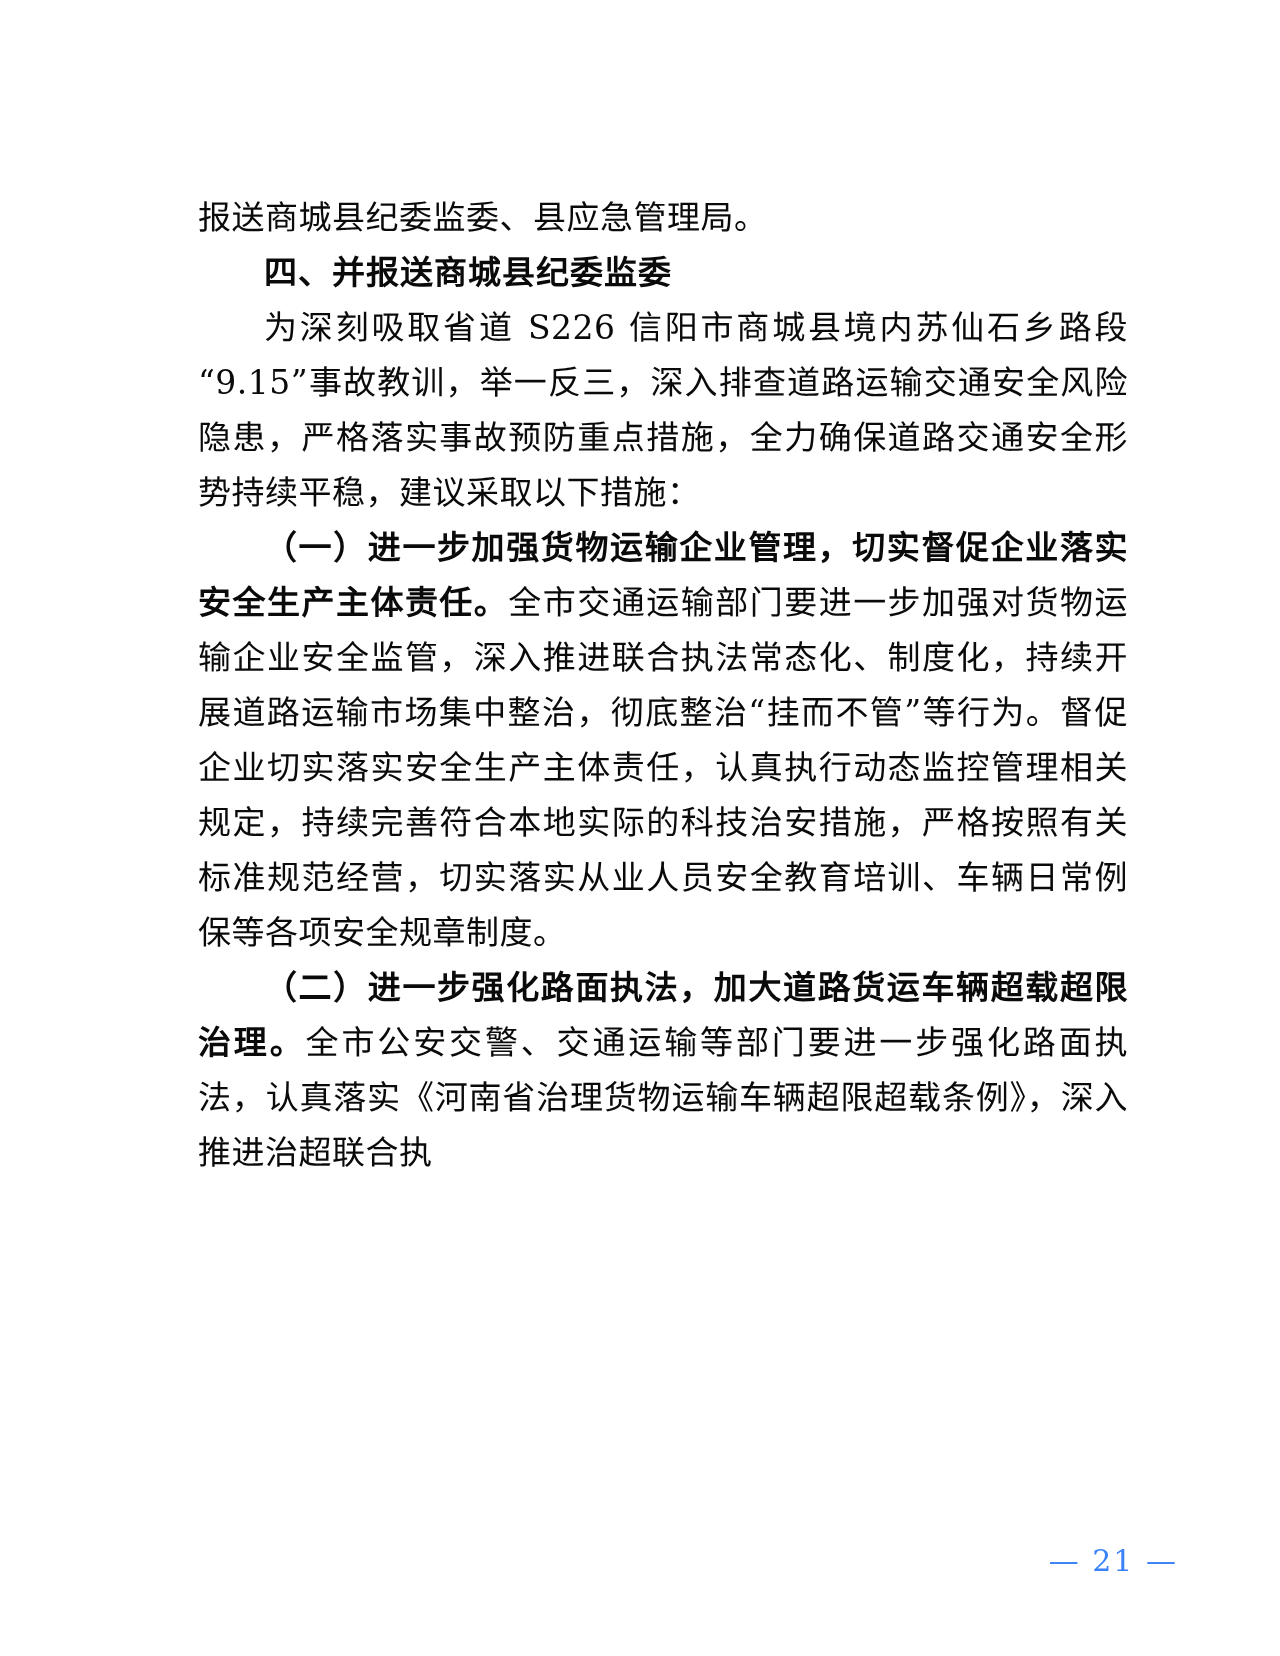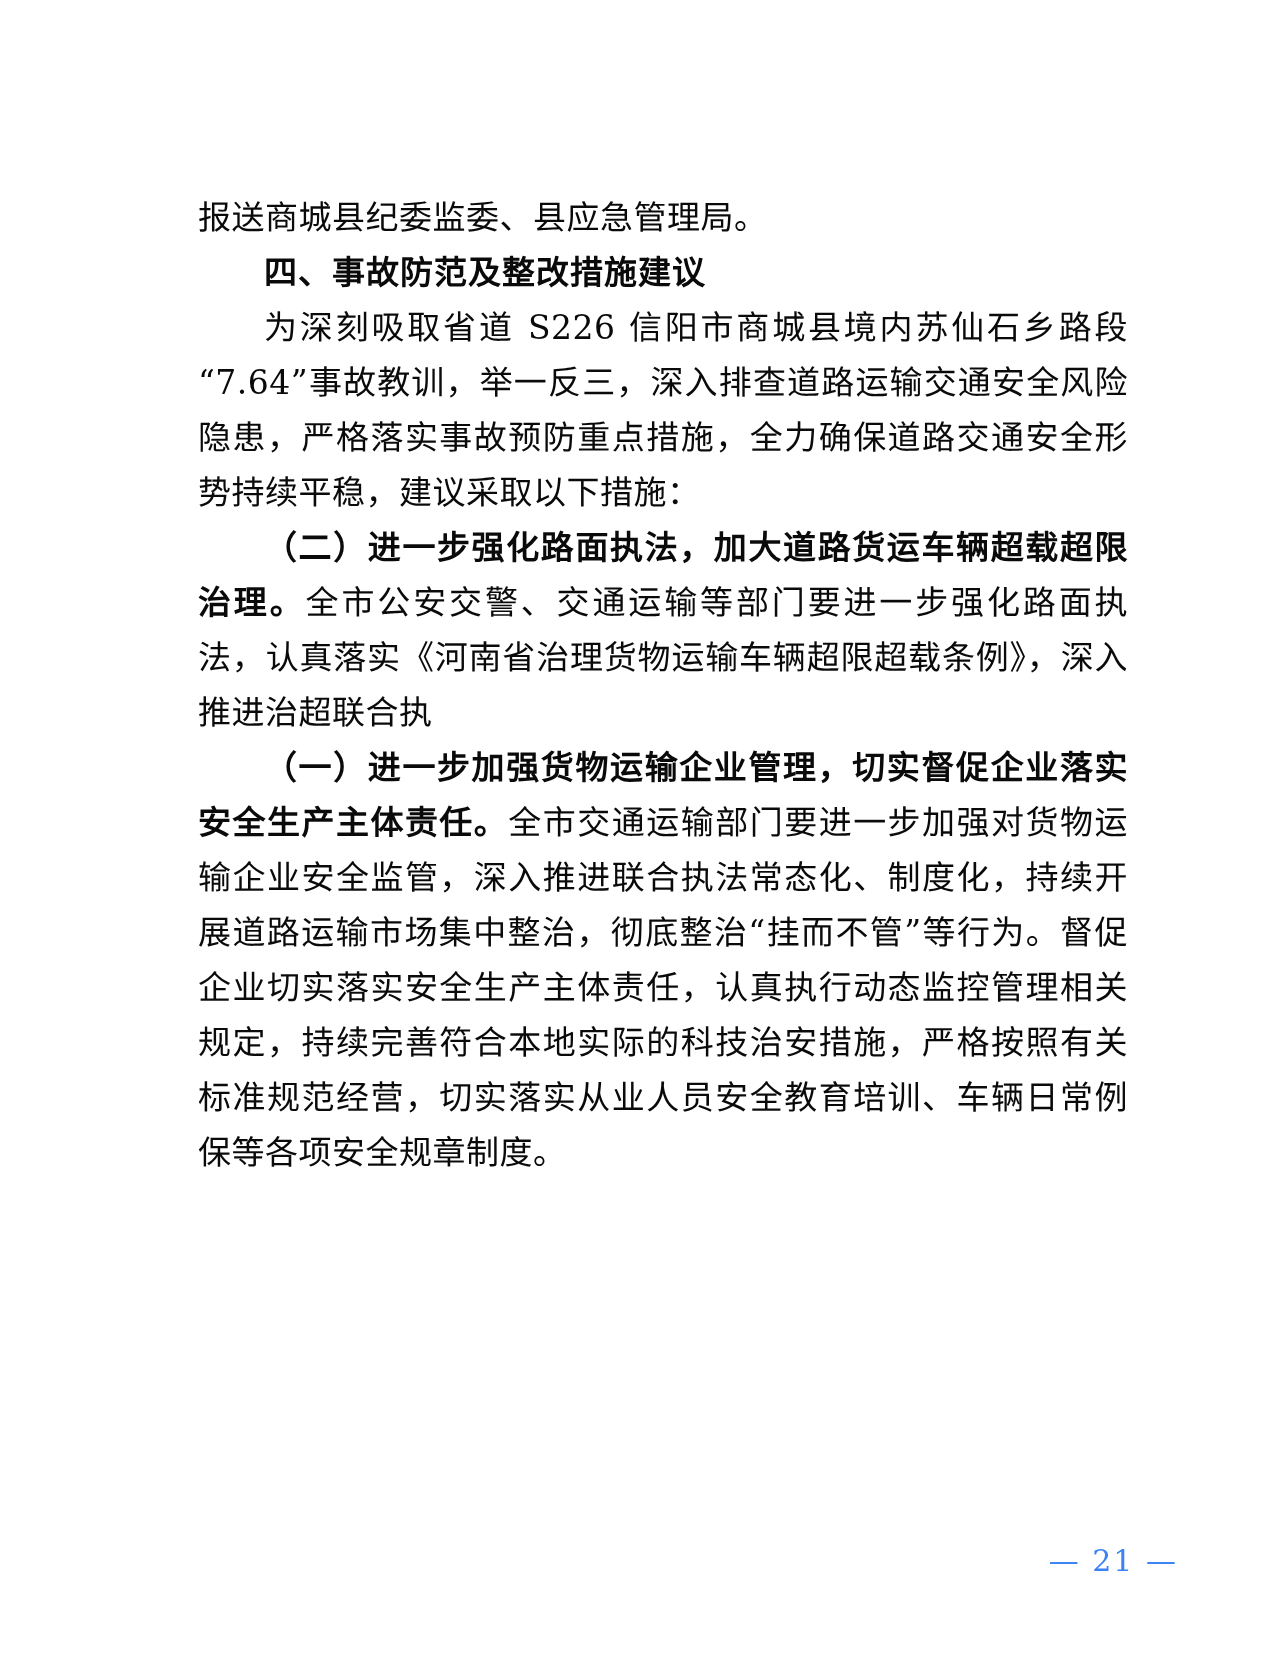--- a/index.html
+++ b/index.html
@@ -70,28 +70,28 @@
 </head>
 <body>
 
 <div class="page">
   <div class="doc-body">
 
     <p class="noindent blk">报送商城县纪委监委、县应急管理局。</p>
 
 
 
-    <p class="heading">四、事故防范及整改措施建议</p>
+    <p class="heading">四、并报送商城县纪委监委</p>
 
-    <p class="indent2 blk">为深刻吸取省道 S226 信阳市商城县境内苏仙石乡路段“7.64”事故教训，举一反三，深入排查道路运输交通安全风险隐患，严格落实事故预防重点措施，全力确保道路交通安全形势持续平稳，建议采取以下措施：</p>
+    <p class="indent2 blk">为深刻吸取省道 S226 信阳市商城县境内苏仙石乡路段“9.15”事故教训，举一反三，深入排查道路运输交通安全风险隐患，严格落实事故预防重点措施，全力确保道路交通安全形势持续平稳，建议采取以下措施：</p>
+
+    <p class="indent2 blk">
+      <span class="sub-lead">（一）进一步加强货物运输企业管理，切实督促企业落实安全生产主体责任。</span><span>全市交通运输部门要进一步加强对货物运输企业安全监管，深入推进联合执法常态化、制度化，持续开展道路运输市场集中整治，彻底整治“挂而不管”等行为。督促企业切实落实安全生产主体责任，认真执行动态监控管理相关规定，持续完善符合本地实际的科技治安措施，严格按照有关标准规范经营，切实落实从业人员安全教育培训、车辆日常例保等各项安全规章制度。</span>
+    </p>
 
     <p class="indent2 blk">
       <span class="sub-lead">（二）进一步强化路面执法，加大道路货运车辆超载超限治理。</span><span>全市公安交警、交通运输等部门要进一步强化路面执法，认真落实《河南省治理货物运输车辆超限超载条例》，深入推进治超联合执</span>
-    </p>
-
-    <p class="indent2 blk">
-      <span class="sub-lead">（一）进一步加强货物运输企业管理，切实督促企业落实安全生产主体责任。</span><span>全市交通运输部门要进一步加强对货物运输企业安全监管，深入推进联合执法常态化、制度化，持续开展道路运输市场集中整治，彻底整治“挂而不管”等行为。督促企业切实落实安全生产主体责任，认真执行动态监控管理相关规定，持续完善符合本地实际的科技治安措施，严格按照有关标准规范经营，切实落实从业人员安全教育培训、车辆日常例保等各项安全规章制度。</span>
     </p>
 
   </div>
 
   <div class="page-number">— 21 —</div>
 </div>
 
 </body></html>

